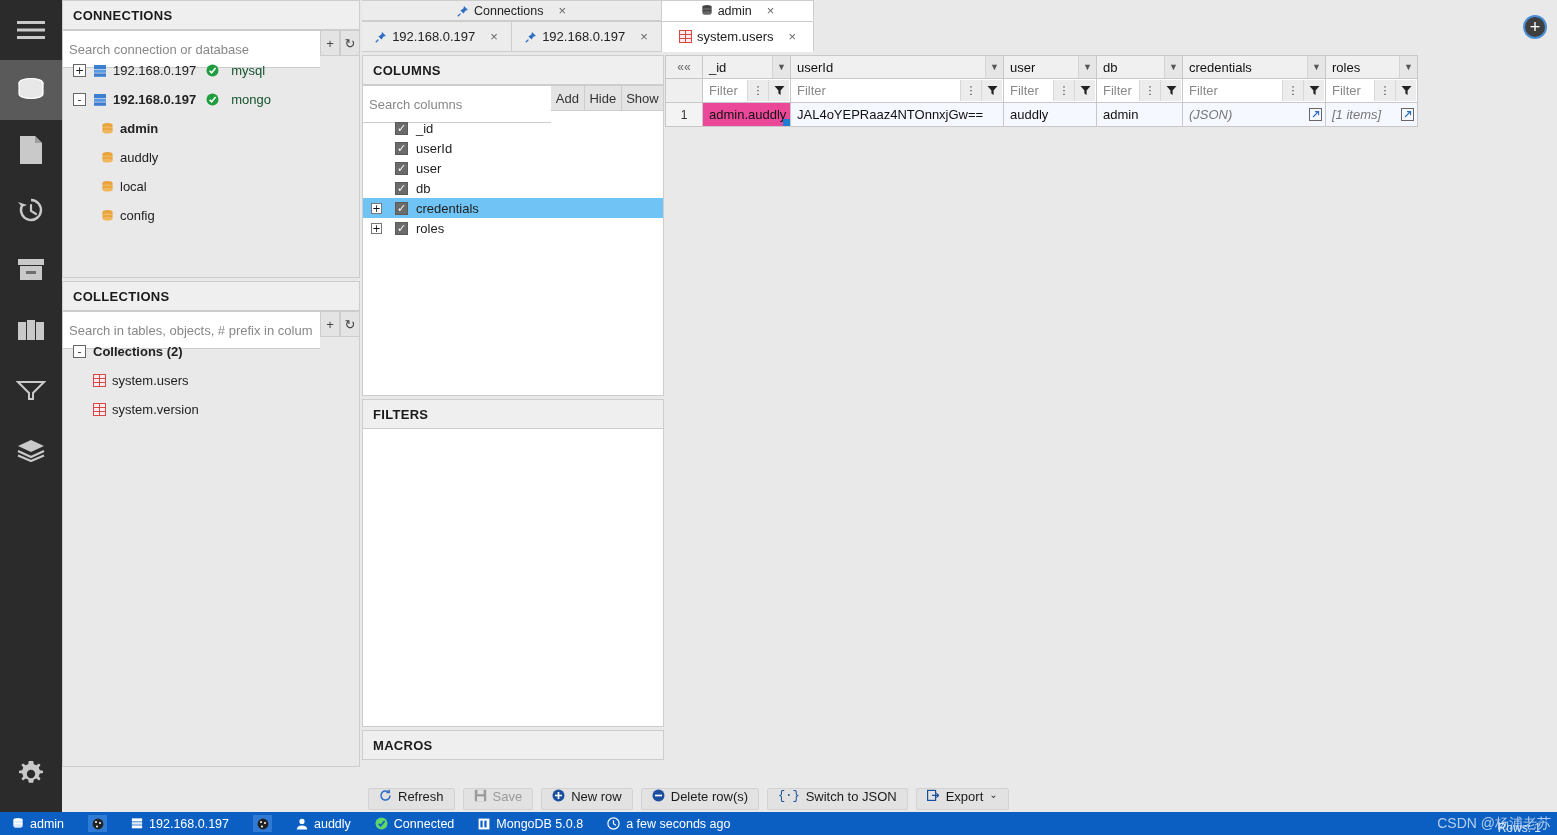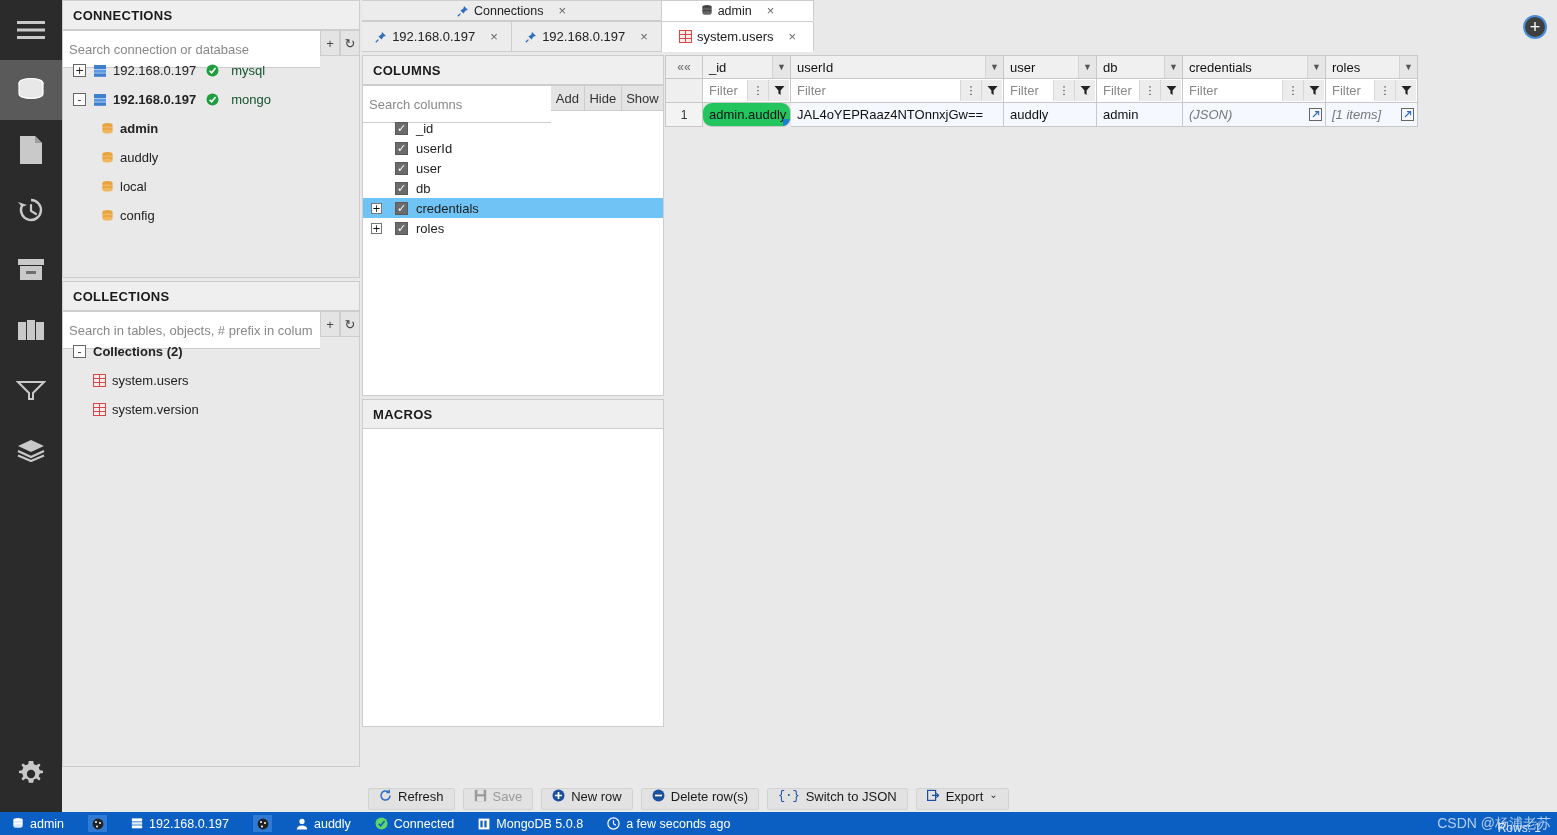--- a/index.html
+++ b/index.html
@@ -110,21 +110,21 @@
     border-left: 1px solid #d8d8d8; display: flex; align-items: center; justify-content: center;
     font-size: 11px; color: #333; cursor: pointer;
   }
   .gf .dots { right: 22px; }
   .gf .funnel { right: 1px; }
   .gc {
     height: 24px; border: 1px solid #c8c8c8; border-left: none; border-top: none;
     background: #f5f8ff; display: flex; align-items: center; padding-left: 6px;
     font-size: 13px; color: #111; position: relative; overflow: hidden; white-space: nowrap;
   }
-  .gc.sel { background: #22c55e; border-radius: 9px; }
+  .gc.sel { background: #ec4899; }
   .gc.italic { font-style: italic; color: #777; }
   .gc .extbtn {
     position: absolute; right: 2px; top: 3px; width: 16px; height: 16px;
     display: flex; align-items: center; justify-content: center; cursor: pointer;
   }
   .selhandle { position: absolute; right: 0; bottom: 0; width: 7px; height: 7px; background: #1b7fd4; }
 
   
   .center { position: absolute; left: 362px; top: 55px; width: 302px; }
   .col-list { height: 285px; border: 1px solid #cdcdcd; border-top: none; background: #fff; overflow: hidden; }
@@ -462,23 +462,24 @@
         <div class="cbx">✓</div>
         <span>credentials</span>
       </div>
       <div class="col-row">
         <div class="twisty2">+</div>
         <div class="cbx">✓</div>
         <span>roles</span>
       </div>
     </div>
 
-    <div class="panel-header" style="margin-top:3px">MACROS</div>
+    <div class="panel-header" style="margin-top:3px">FILTERS</div>
     <div class="filters-body"></div>
 
+    <div class="panel-header macros-hdr">MACROS</div>
   </div>
 
   <div class="grid">
 
     <div class="grid-row">
       <div class="corner">««</div>
       <div class="gh" style="width:88px">
         <span>_id</span>
         <span class="caret">▼</span>
       </div>

